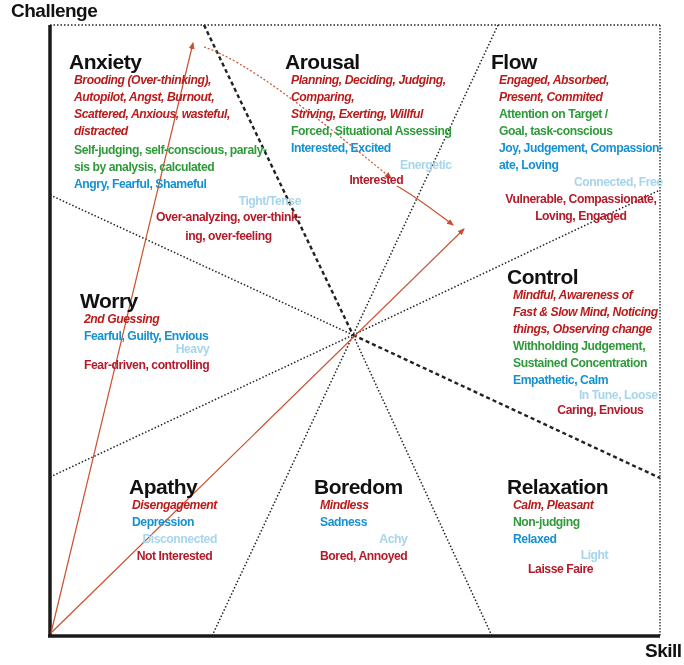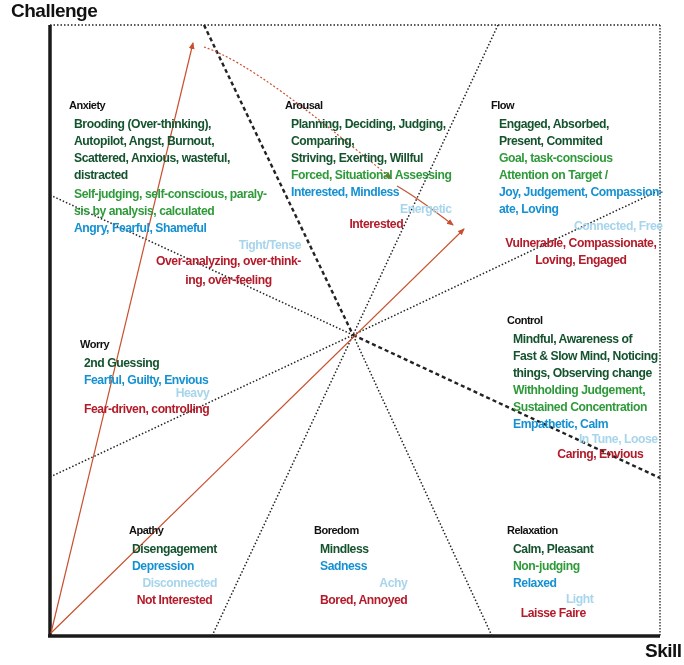--- a/index.html
+++ b/index.html
@@ -3,23 +3,23 @@
   <meta charset="utf-8">
   <style>
     html, body { margin: 0; padding: 0; background: #ffffff; }
     body { width: 684px; height: 665px; position: relative; overflow: hidden;
            font-family: "Liberation Sans", "DejaVu Sans", sans-serif; }
     #diagram { position: absolute; left: 8px; top: 0; width: 684px; height: 665px; }
     .axis-label { position: absolute; font-weight: bold; font-size: 19px; color: #111;
                   letter-spacing: -0.5px; font-family: "Liberation Sans", sans-serif; }
     .zone { position: absolute; line-height: 17px; font-weight: bold; font-size: 12.2px;
             letter-spacing: -0.45px; font-family: "Liberation Sans", sans-serif; }
-    .zone .title { font-size: 11px; color: #111; margin-bottom: 2px; letter-spacing: -0.5px; margin-top: 44px; }
+    .zone .title { font-size: 21px; color: #111; margin-bottom: 2px; letter-spacing: -0.5px; }
     .zone .line { white-space: nowrap; display: block; }
-    .c-gray { color: #14532d; }
+    .c-gray { color: #b91c1c; font-style: italic; }
     .c-green { color: #2f9a3a; }
     .c-blue { color: #1591d2; }
     .c-light { color: #a6d5ec; text-align: right; }
     .c-red { color: #b31b2a; text-align: center; }
   </style>
 </head>
 <body>
 
 <div id="diagram">
 
@@ -70,33 +70,33 @@
     </div>
   </div>
 
   <div class="zone" style="left:277px;top:53px">
     <div class="title">Arousal</div>
     <div style="padding-left:6px">
       <span class="line c-gray">Planning, Deciding, Judging,</span>
       <span class="line c-gray">Comparing,</span>
       <span class="line c-gray">Striving, Exerting, Willful</span>
       <span class="line c-green">Forced, Situational Assessing</span>
-      <span class="line c-blue">Interested, Mindless</span>
+      <span class="line c-blue">Interested, Excited</span>
       <span class="line c-light">Energetic</span>
       <span class="line c-red" style="padding-left:10px;margin-top:-2px">Interested</span>
     </div>
   </div>
 
   <div class="zone" style="left:483px;top:53px">
     <div class="title">Flow</div>
     <div style="padding-left:8px">
       <span class="line c-gray">Engaged, Absorbed,</span>
       <span class="line c-gray">Present, Commited</span>
+      <span class="line c-green">Attention on Target /</span>
       <span class="line c-green">Goal, task-conscious</span>
-      <span class="line c-green">Attention on Target /</span>
       <span class="line c-blue">Joy, Judgement, Compassion-</span>
       <span class="line c-blue">ate, Loving</span>
       <span class="line c-light">Connected, Free</span>
       <span class="line c-red">Vulnerable, Compassionate,</span>
       <span class="line c-red">Loving, Engaged</span>
     </div>
   </div>
 
   <div class="zone" style="left:72px;top:292px">
     <div class="title">Worry</div>

